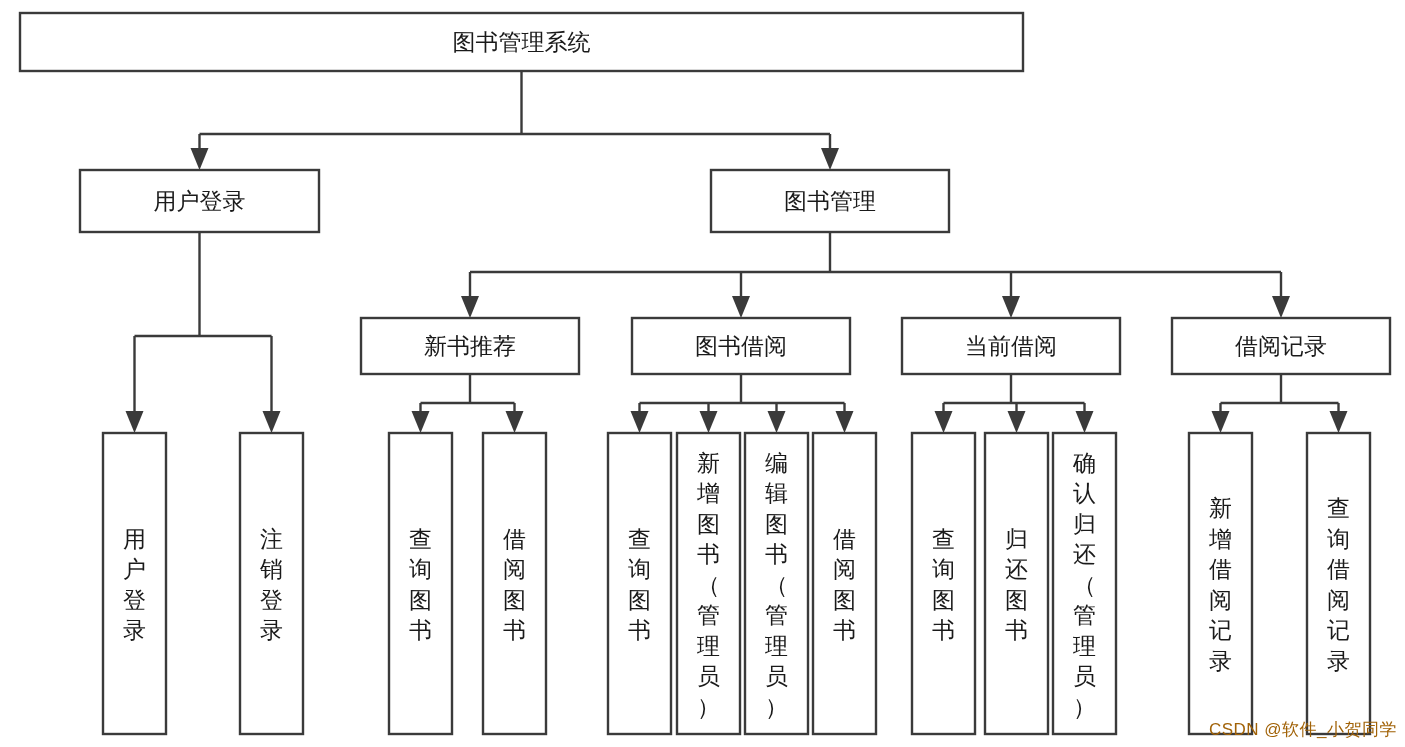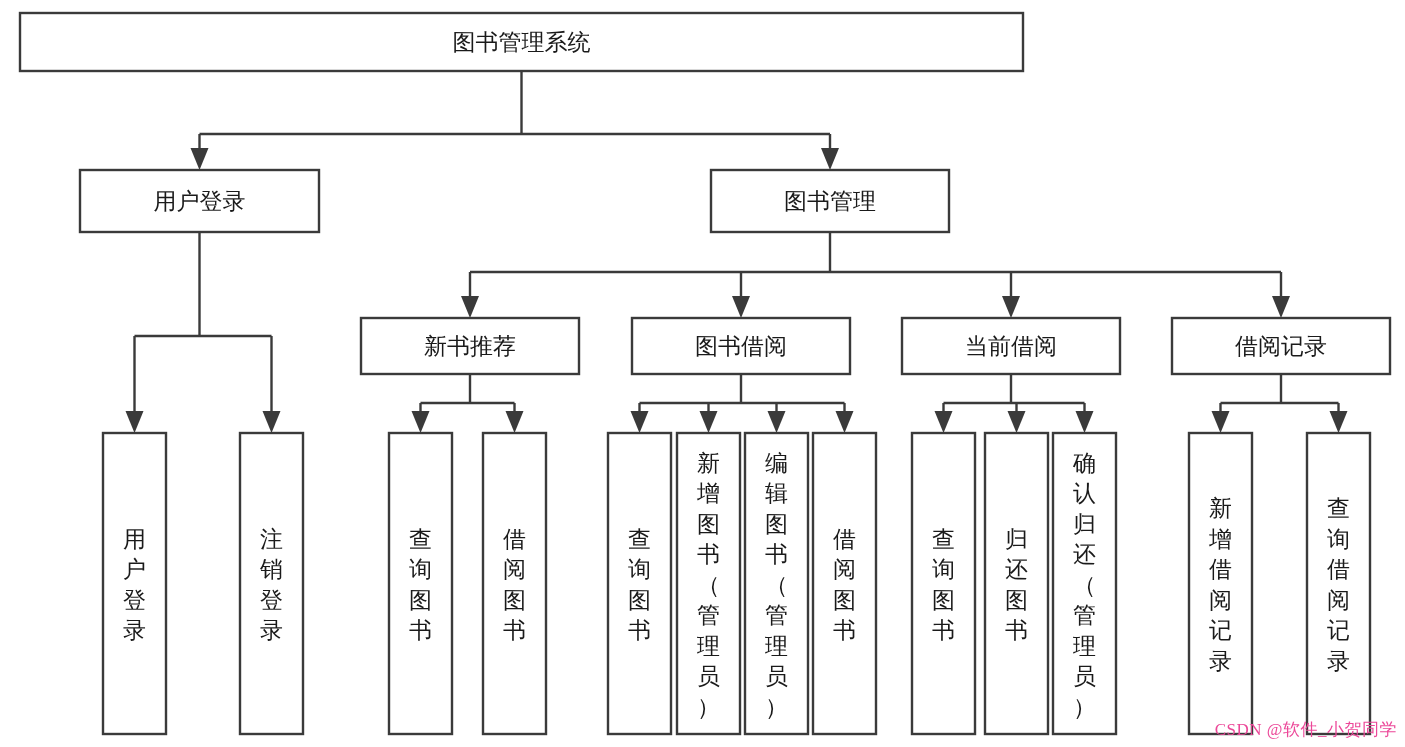--- a/index.html
+++ b/index.html
@@ -54,23 +54,23 @@
   .node-label-v {
     fill: #1a1a1a;
     font-family: "DejaVu Sans", "Liberation Sans", sans-serif;
     font-size: 23px;
     text-anchor: middle;
   }
   .watermark-text {
     position: absolute;
     right: 8px;
     bottom: 6px;
-    font-family: Liberation Serif, serif;
+    font-family: Liberation Sans, sans-serif;
     font-size: 17px;
-    color: #ec4899;
+    color: #a16207;
     letter-spacing: 0.5px;
     white-space: nowrap;
     user-select: none;
   }
 </style>
 </head>
 <body>
 
 <div id="diagram-root">
 

